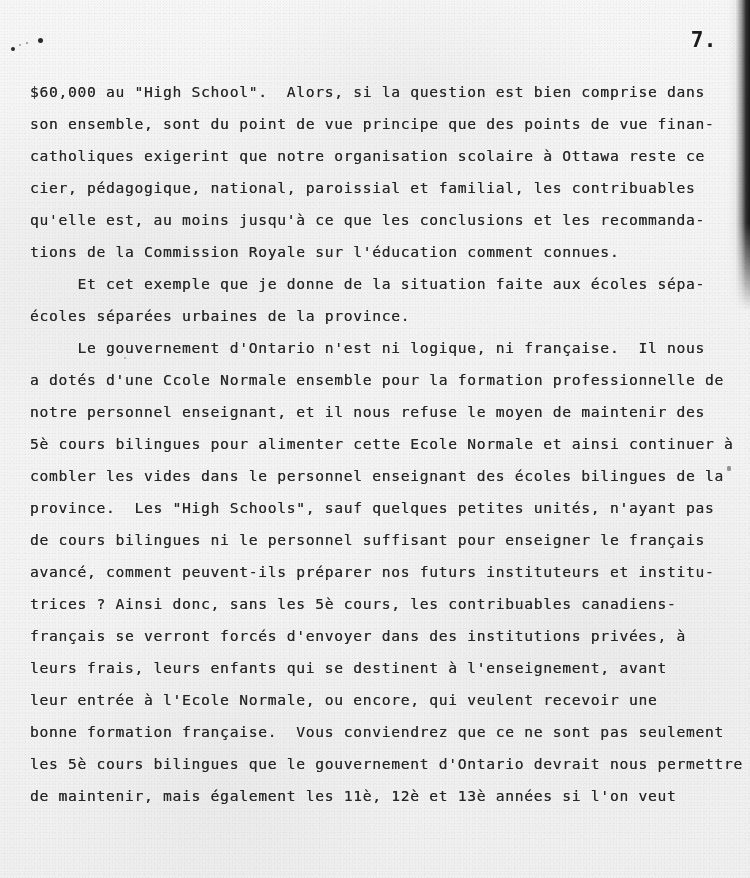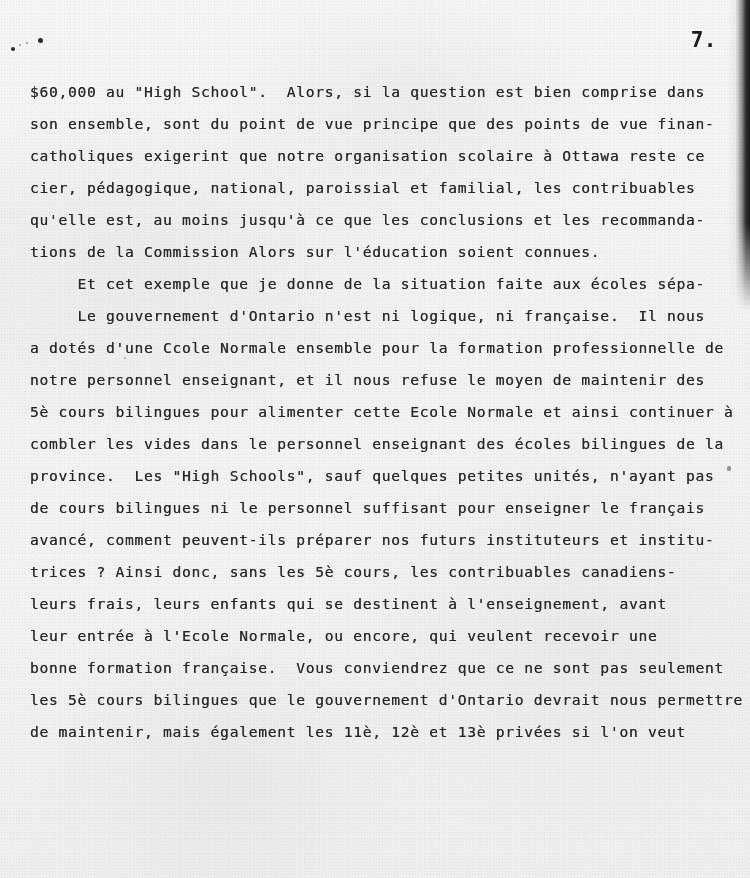--- a/index.html
+++ b/index.html
@@ -128,36 +128,38 @@
   </div>
 
   <div id="page-number">7.</div>
 
   <div id="body-text">
     <div class="line">$60,000 au "High School".  Alors, si la question est bien comprise dans</div>
     <div class="line">son ensemble, sont du point de vue principe que des points de vue finan-</div>
     <div class="line">catholiques exigerint que notre organisation scolaire à Ottawa reste ce</div>
     <div class="line">cier, pédagogique, national, paroissial et familial, les contribuables</div>
     <div class="line">qu'elle est, au moins jusqu'à ce que les conclusions et les recommanda-</div>
-    <div class="line">tions de la Commission Alors sur l'éducation soient connues.</div>
+    <div class="line">tions de la Commission Royale sur l'éducation comment connues.</div>
     <div class="line">     Et cet exemple que je donne de la situation faite aux écoles sépa-</div>
+    <div class="line">écoles séparées urbaines de la province.</div>
     <div class="line">     Le gouvernement d'Ontario n'est ni logique, ni française.  Il nous</div>
     <div class="line">a dotés d'une Ccole Normale ensemble pour la formation professionnelle de</div>
     <div class="line">notre personnel enseignant, et il nous refuse le moyen de maintenir des</div>
     <div class="line">5è cours bilingues pour alimenter cette Ecole Normale et ainsi continuer à</div>
     <div class="line">combler les vides dans le personnel enseignant des écoles bilingues de la</div>
     <div class="line">province.  Les "High Schools", sauf quelques petites unités, n'ayant pas</div>
     <div class="line">de cours bilingues ni le personnel suffisant pour enseigner le français</div>
     <div class="line">avancé, comment peuvent-ils préparer nos futurs instituteurs et institu-</div>
     <div class="line">trices ? Ainsi donc, sans les 5è cours, les contribuables canadiens-</div>
+    <div class="line">français se verront forcés d'envoyer dans des institutions privées, à</div>
     <div class="line">leurs frais, leurs enfants qui se destinent à l'enseignement, avant</div>
     <div class="line">leur entrée à l'Ecole Normale, ou encore, qui veulent recevoir une</div>
     <div class="line">bonne formation française.  Vous conviendrez que ce ne sont pas seulement</div>
     <div class="line">les 5è cours bilingues que le gouvernement d'Ontario devrait nous permettre</div>
-    <div class="line">de maintenir, mais également les 11è, 12è et 13è privées si l'on veut</div>
+    <div class="line">de maintenir, mais également les 11è, 12è et 13è années si l'on veut</div>
   </div>
 
   <span class="stray" style="left:472px; top:348px; width:3px; height:3px;"></span>
   <span class="stray" style="left:124px; top:357px; width:2.2px; height:2.2px; opacity:0.55;"></span>
   <span class="stray" style="left:727px; top:466px; width:4px; height:5px; opacity:0.7; border-radius:30%;"></span>
 
   <div id="edge-shadow"></div>
 </div>
 
 </body></html>

